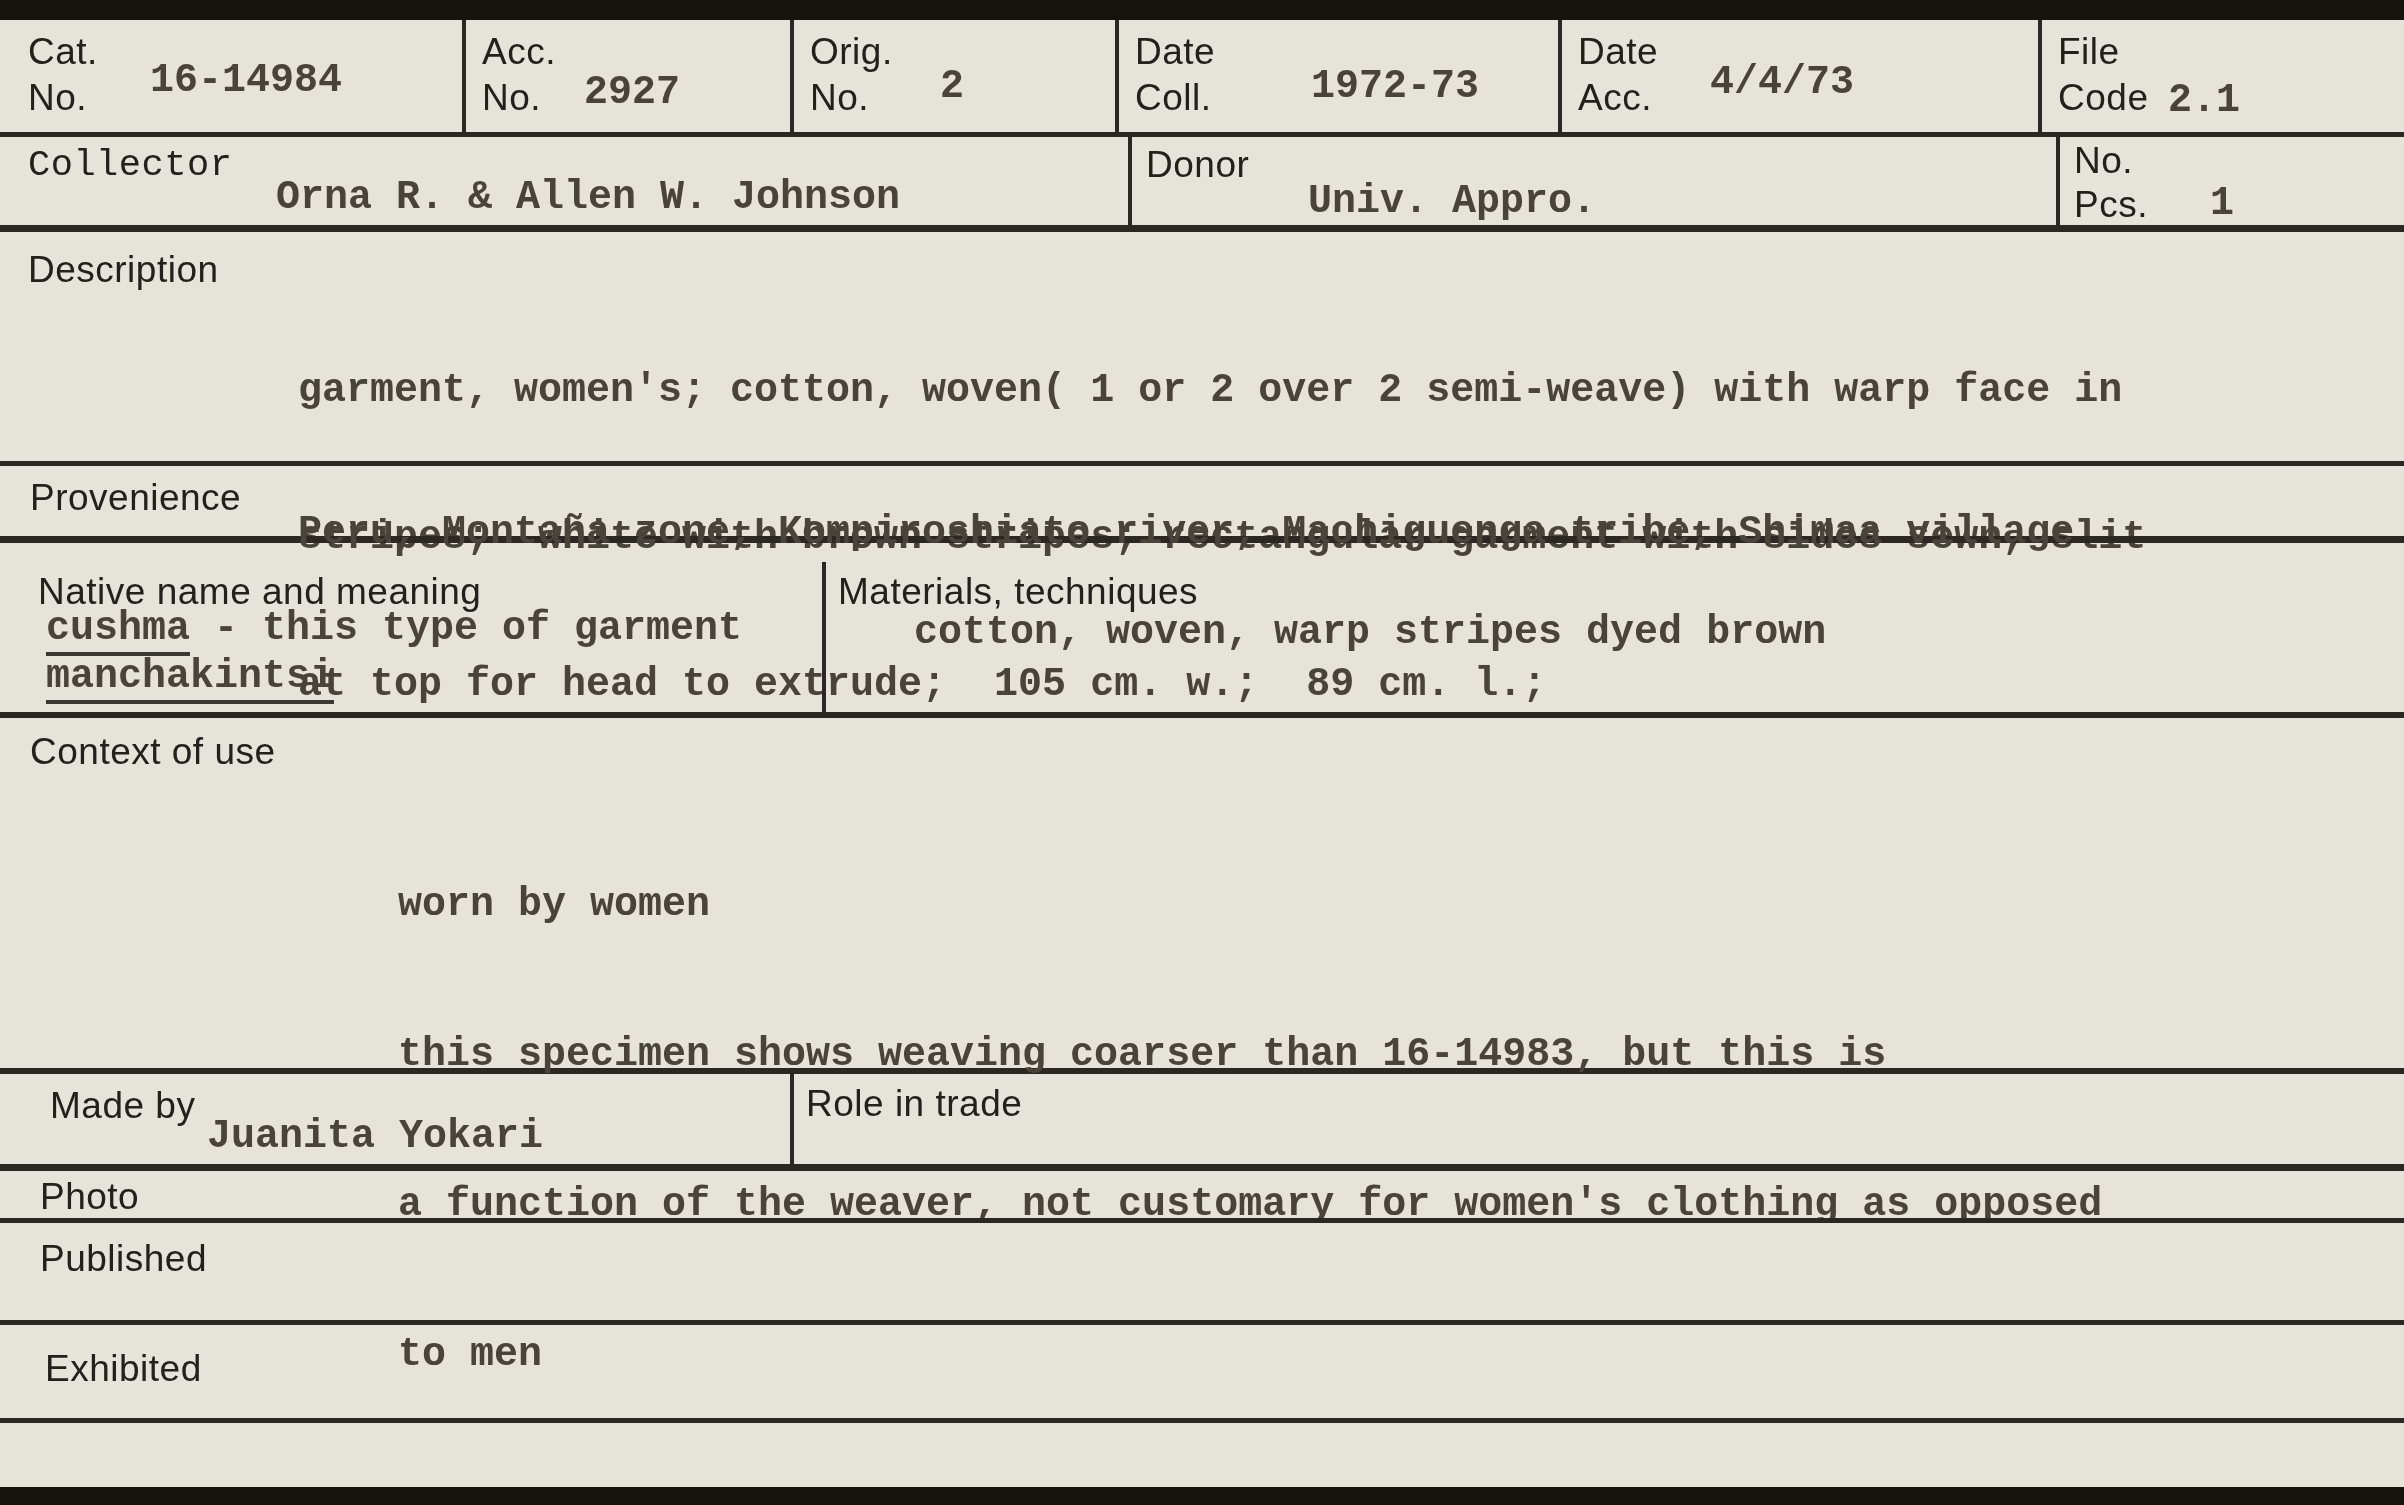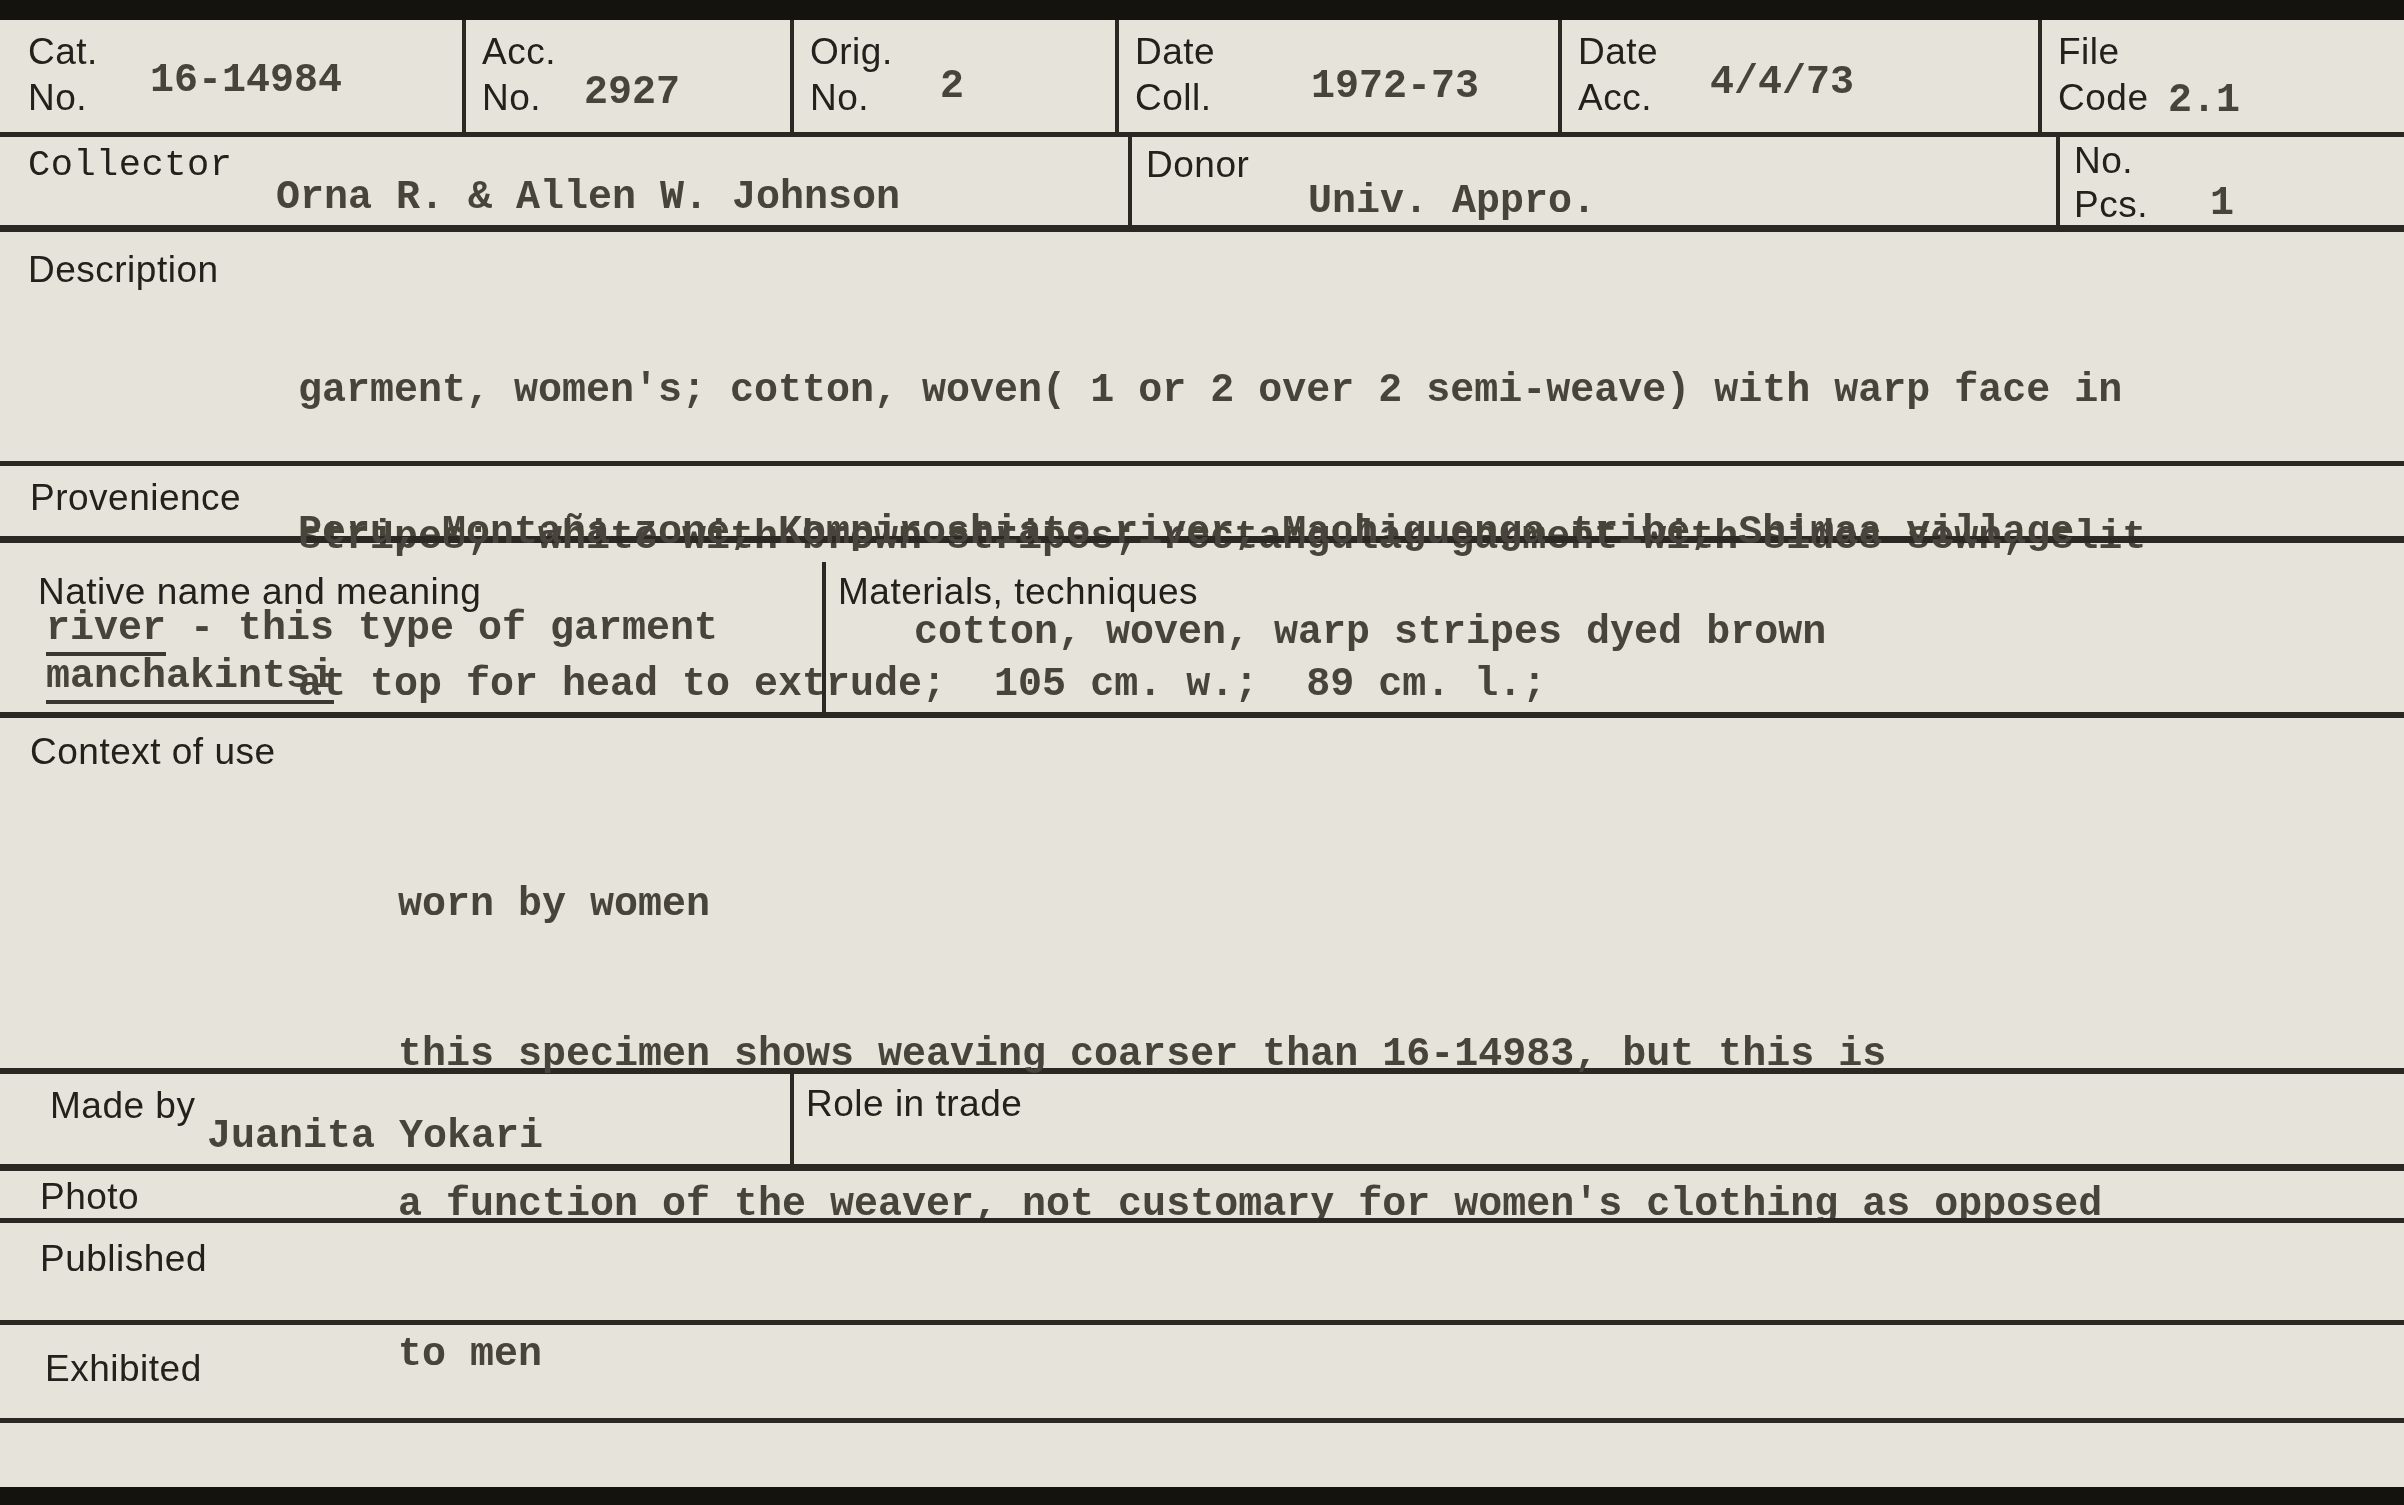--- a/index.html
+++ b/index.html
@@ -116,21 +116,21 @@
   </div>
 
   <div class="row r4">
     <span class="lbl" style="left:30px;top:10px;">Provenience</span>
     <span class="tw" style="left:298px;top:42px;">Peru, Montaña zone, Kompiroshiato river, Machiguenga tribe, Shimaa village</span>
   </div>
 
   <div class="row r5">
     <div class="cell" style="left:0;width:790px;">
       <span class="lbl" style="left:38px;top:8px;">Native name and meaning</span>
-      <span class="tw" style="left:46px;top:42px;"><span class="u">river</span><span> - this type of garment</span></span>
+      <span class="tw" style="left:46px;top:42px;"><span class="u">cushma</span><span> - this type of garment</span></span>
       <span class="tw" style="left:46px;top:90px;"><span class="u">manchakintsi</span></span>
     </div>
     <div class="cell vline" style="left:790px;width:1502px;margin-left:32px;">
       <span class="lbl" style="left:12px;top:8px;">Materials, techniques</span>
       <span class="tw" style="left:88px;top:46px;">cotton, woven, warp stripes dyed brown</span>
     </div>
   </div>
 
   <div class="row r6">
     <span class="lbl" style="left:30px;top:12px;">Context of use</span>

